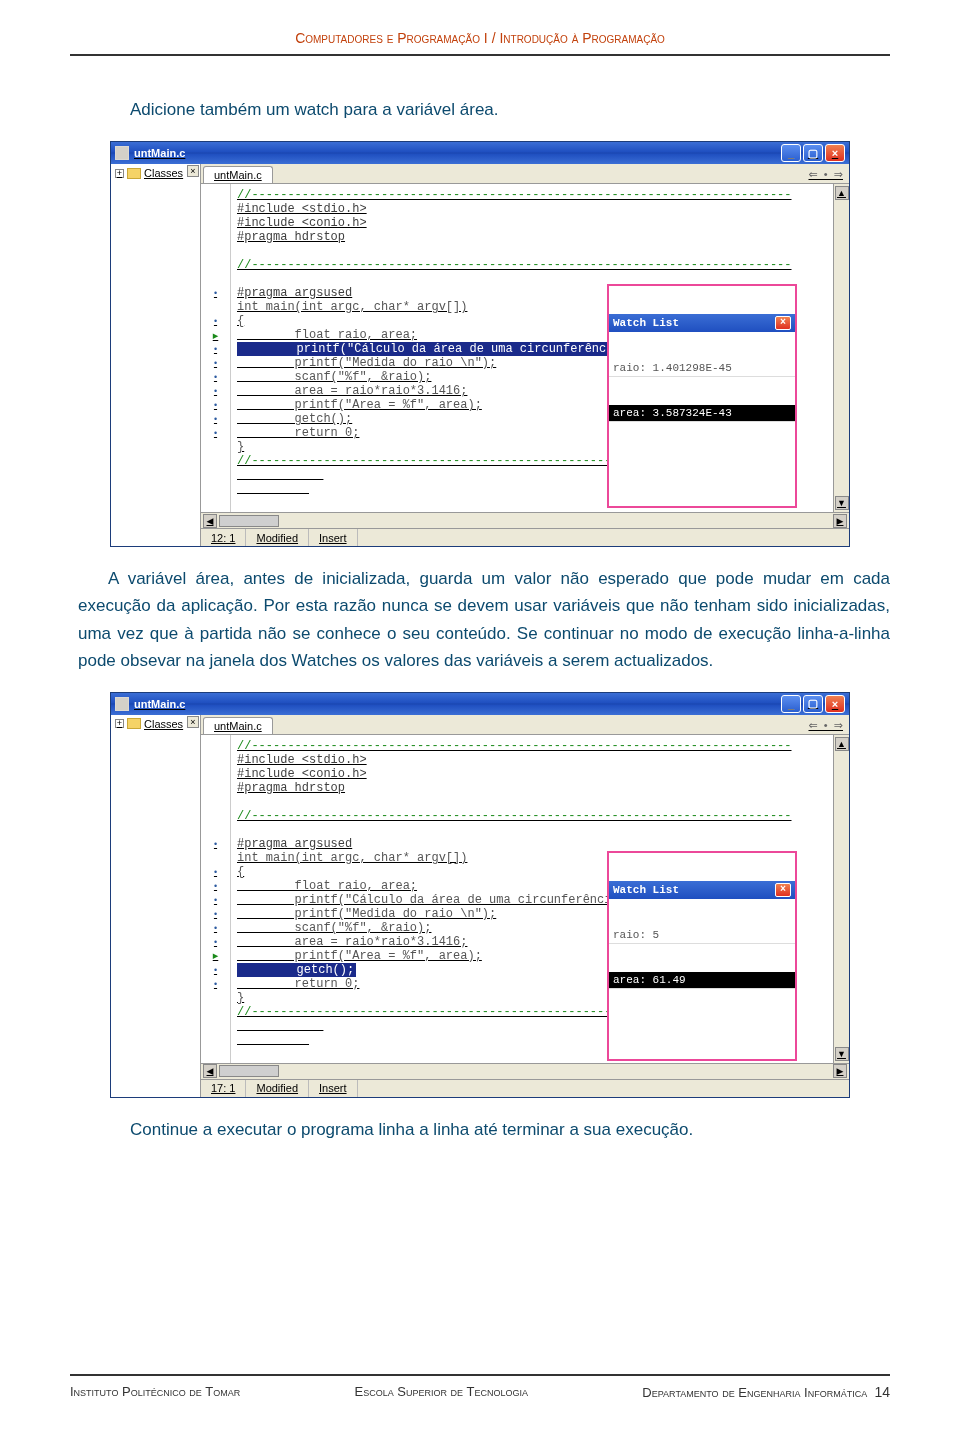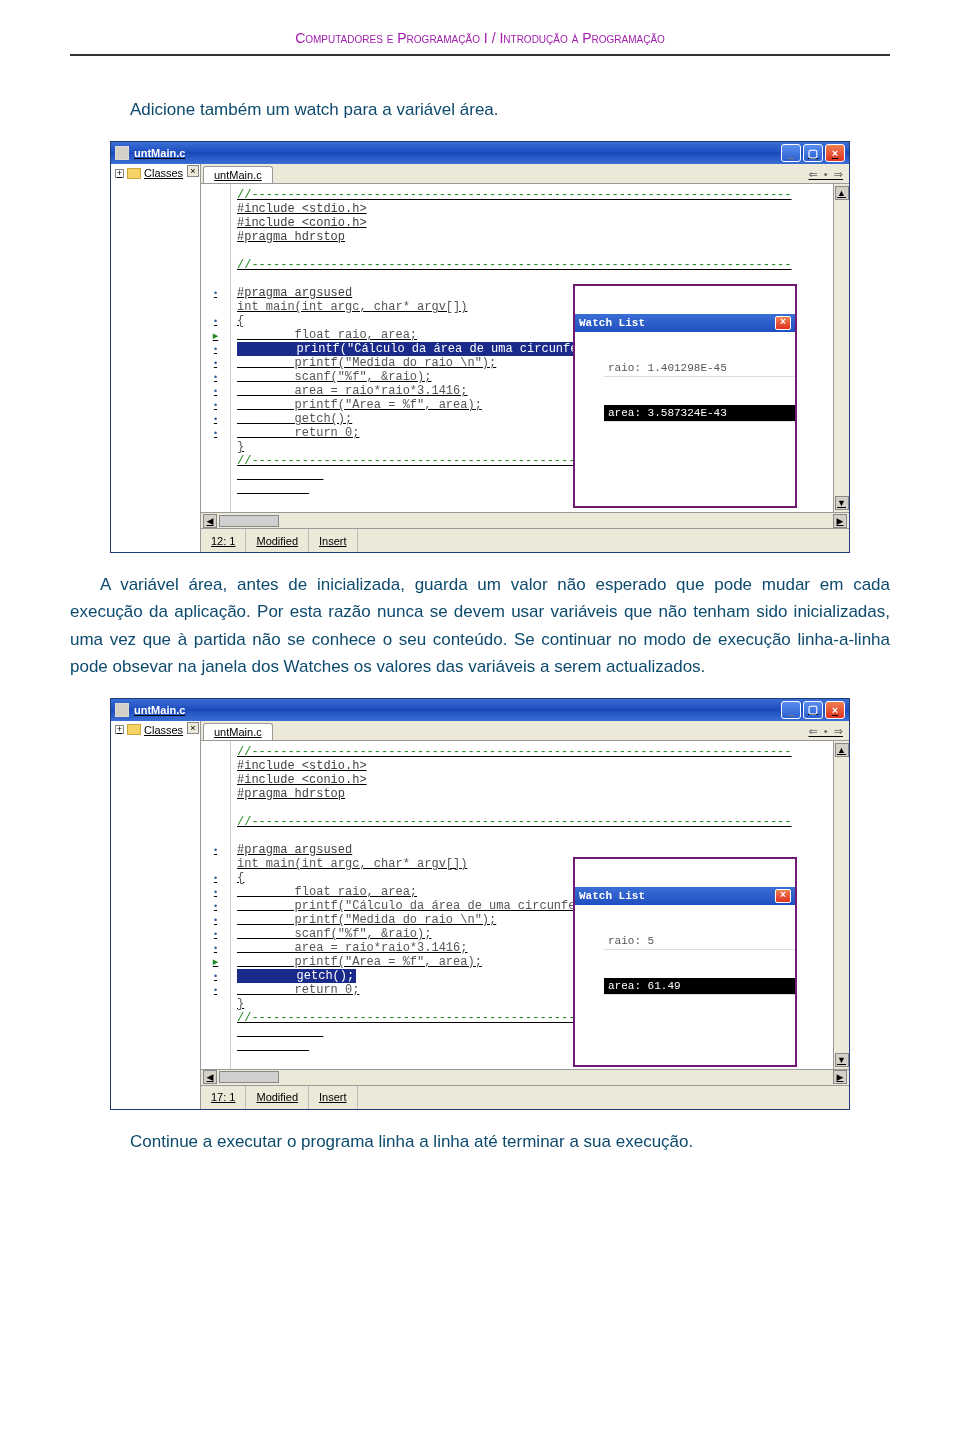--- a/index.html
+++ b/index.html
@@ -13,33 +13,33 @@
   .page {
     width: 960px;
     min-height: 1430px;
     padding: 30px 70px 40px 70px;
     position: relative;
   }
   .header {
     text-align: center;
     font-variant: small-caps;
     font-size: 14px;
-    color: #a21caf;
+    color: #c2410c;
     padding-bottom: 8px;
     border-bottom: 2px solid #333;
     margin-bottom: 40px;
   }
   .body-text {
     font-size: 17px;
     line-height: 1.6;
     text-align: justify;
     margin: 12px 0 18px 30px;
     color: #0c4a6e;
   }
-  .body-text.no-indent { margin-left: 0; text-indent: 30px; }
+  .body-text.no-indent { margin-left: 8px; text-indent: 30px; }
   
   .shot {
     margin: 0 auto 18px auto;
     width: 740px;
     background: #ece9d8;
     border: 1px solid #1c3c7a;
     font-family: Tahoma, Arial, sans-serif;
     font-size: 11px;
     position: relative;
     text-decoration: underline;
@@ -137,43 +137,43 @@
   }
   .vscroll .ar{width:14px;height:14px;background:#d4d0c8;border:1px solid #888;font-size:9px;text-align:center;line-height:12px;}
   .hscroll {
     height:16px; background:#ece9d8; border-top:1px solid #999;
     display:flex; align-items:center; padding:0 2px;
   }
   .hscroll .ar{width:14px;height:14px;background:#d4d0c8;border:1px solid #888;font-size:9px;text-align:center;line-height:12px;}
   .hscroll .thumb{width:60px;height:12px;background:#cfcfcf;border:1px solid #888;margin:0 2px;}
   .hscroll .track{flex:1;height:12px;background:#ece9d8;}
   .statusbar {
-    height:24px; background:#ece9d8; border-top:1px solid #999;
+    height:18px; background:#ece9d8; border-top:1px solid #999;
     display:flex; align-items:center; font-size:11px;
   }
   .statusbar .cell { padding:0 10px; border-right:1px solid #bbb; height:100%; display:flex; align-items:center;}
   
   .watchwin {
     position:absolute; right:36px;
-    width:224px;
+    width:190px;
     background:#fff;
-    border:2px solid #701a75;
+    border:2px solid #ec4899;
     font-size:11px;
   }
   .watchwin .wtitle {
     height:18px; background:linear-gradient(to bottom,#3b6ed5,#1f4fc0);
     color:#fff; font-weight:bold; padding:2px 4px;
     display:flex; align-items:center;
   }
   .watchwin .wtitle .spacer{flex:1;}
   .watchwin .wtitle .wclose{
     width:16px;height:14px;background:linear-gradient(#f08050,#e03020);
     border:1px solid #fff;color:#fff;font-size:10px;text-align:center;line-height:12px;border-radius:2px;
   }
-  .watchwin .wrow { padding:1px 4px; border-bottom:1px solid #ddd;margin-left:29px; }
+  .watchwin .wrow { padding:1px 4px; border-bottom:1px solid #ddd; }
   .watchwin .wrow.sel { background:#000000; color:#fff; }
   .watchwin .wblank { height:28px; }
   .footer {
     position:absolute;
     bottom:30px; left:70px; right:70px;
     border-top:2px solid #333;
     padding-top:8px;
     font-variant: small-caps;
     font-size:13px;
     display:flex; justify-content:space-between;
@@ -377,14 +377,22 @@
           <span class="cell">17: 1</span>
           <span class="cell">Modified</span>
           <span class="cell">Insert</span>
         </div>
       </div>
     </div>
   </div>
 
   <p class="body-text" style="margin-left:60px;">Continue a executar o programa linha a linha até terminar a sua execução.</p>
 
+  <div class="footer">
+    <span>Instituto Politécnico de Tomar</span>
+    <span>Escola Superior de Tecnologia</span>
+    <span>
+      <span>Departamento de Engenharia Informática</span>
+      &nbsp;<span class="pg">14</span>
+    </span>
+  </div>
 
 </div>
 
 </body></html>

